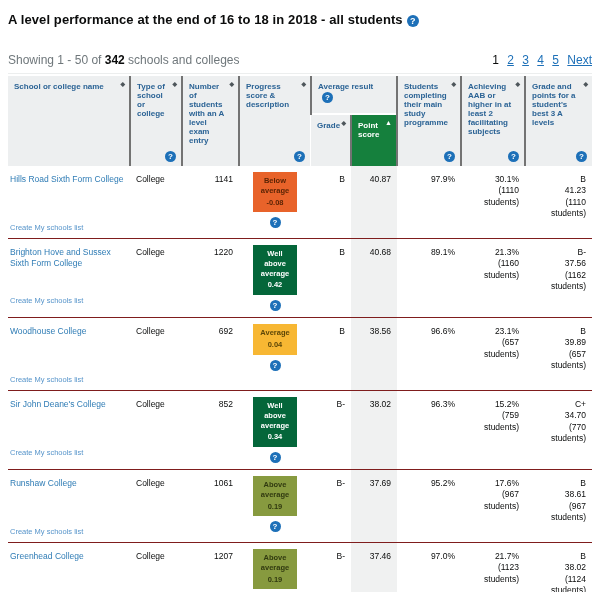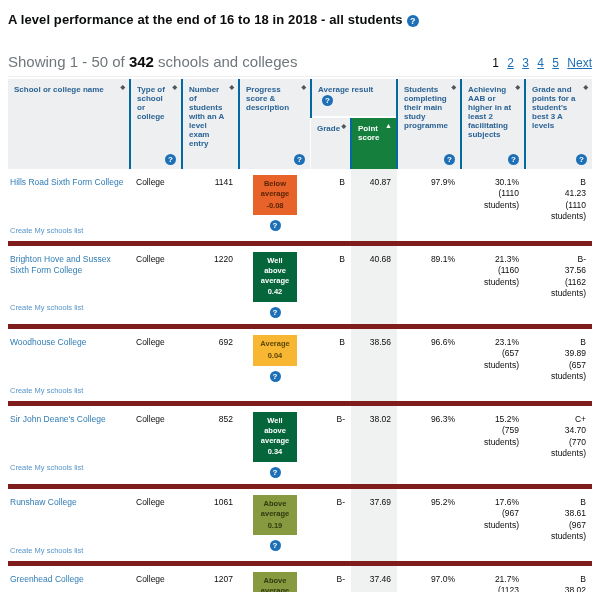--- a/index.html
+++ b/index.html
@@ -5,52 +5,52 @@
   * { margin:0; padding:0; box-sizing:border-box; }
   html,body { width:600px; height:592px; overflow:hidden; background:#fff;
     font-family:"Liberation Sans", sans-serif; color:#0b0c0c; }
   .page { padding:8px 8px 0 8px; }
 
   .page-title { font-size:13px; font-weight:bold; margin:4px 0 0 0; letter-spacing:.1px; }
   .title-help { margin-left:4px; }
 
   .results-bar { display:flex; justify-content:space-between; align-items:flex-end;
     margin-top:26px; padding-bottom:6px; border-bottom:1px solid #eceeee; }
-  .results-text { font-size:15px; color:#6f777b; }
+  .results-text { font-size:12px; color:#6f777b; }
   .results-text b { color:#0b0c0c; }
   .pagination { font-size:12px; }
   .pagination span, .pagination a { margin-left:5px; }
   .page-current { color:#0b0c0c; }
   .pagination a { color:#1d70b8; text-decoration:underline; cursor:pointer; }
 
   table { border-collapse:collapse; table-layout:fixed; width:584px; margin-top:2px; }
   col.c-name{width:122px} col.c-type{width:52px} col.c-num{width:57px}
   col.c-prog{width:72px} col.c-grade{width:40px} col.c-point{width:46px}
   col.c-comp{width:64px} col.c-aab{width:64px} col.c-best{width:67px}
 
-  th { background:#edeff0; border-left:2px solid #0369a1; vertical-align:top;
+  th { background:#edeff0; border-left:2px solid #737373; vertical-align:top;
     text-align:left; font-size:8px; font-weight:bold; color:#2b6395;
     padding:6px 12px 4px 6px; position:relative; cursor:pointer; }
   th:first-child { border-left:none; }
   tr.h-sub th { border-top:2px solid #fff; height:46px; }
   tr.h-main th { height:34px; }
   tr.h-main th[rowspan] { height:90px; }
   .sort-icon { position:absolute; top:4px; right:4px; font-size:6px; color:#4e565b; }
   .th-help { position:absolute; bottom:4px; right:5px; }
   .inline-help { margin-left:4px; vertical-align:-2px; }
   th.th-point { background:#15803d; color:#fff; }
   th.th-point .sort-icon { color:#fff; font-size:7px; }
 
   .help-icon { display:inline-block; width:11px; height:11px; border-radius:50%;
     background:#1d70b8; color:#fff; font-size:8px; font-weight:bold; line-height:11px;
     text-align:center; cursor:pointer; }
   .page-title .help-icon { width:12px; height:12px; line-height:12px; font-size:9px; }
 
   td { vertical-align:top; font-size:8.5px; padding:8px 6px 6px 6px;
-    border-bottom:5px solid #7f1d1d; }
+    border-bottom:1px solid #7f1d1d; }
   td.name-cell { padding-left:2px; }
   .name-wrap { display:flex; flex-direction:column; justify-content:space-between; min-height:58px; }
   .school-link { color:#2f7cb5; text-decoration:none; cursor:pointer; line-height:1.35; }
   .create-link { color:#5694ca; font-size:7.5px; text-decoration:none; cursor:pointer; }
   td.type-cell { color:#0b0c0c; }
   td.num-cell, td.grade-cell, td.point-cell, td.comp-cell { text-align:right; }
   td.point-cell { background:#f0f1f1; }
   td.aab-cell, td.best-cell { text-align:right; line-height:1.35;margin-top:19px; }
   .blk { display:block; }
   .students-text { display:inline-block; max-width:42px; text-align:right; }

